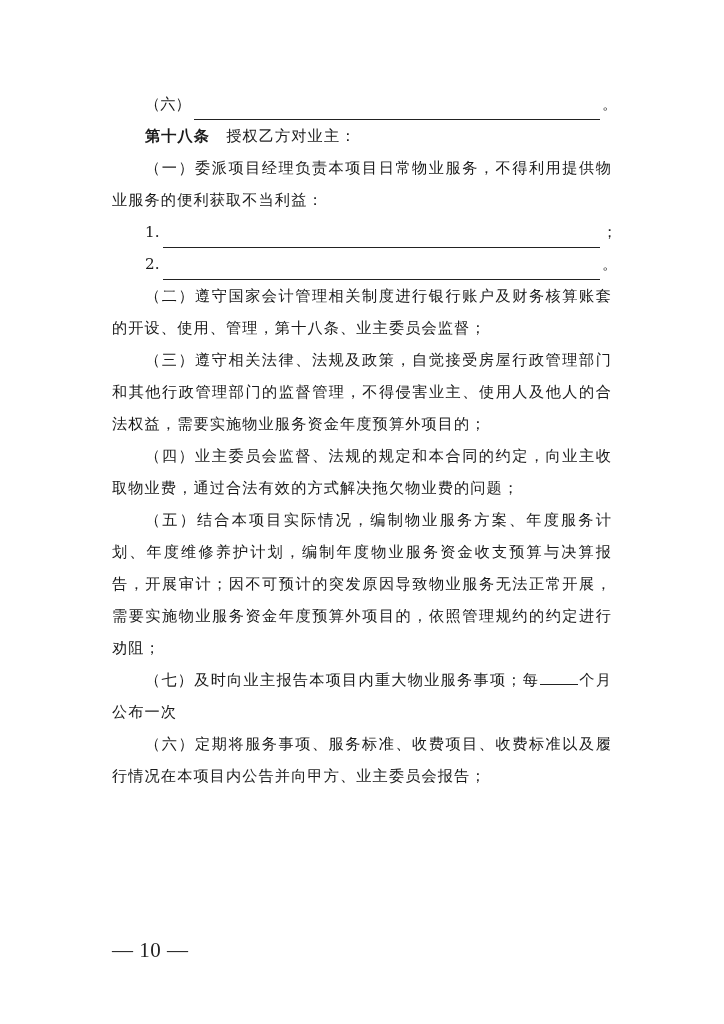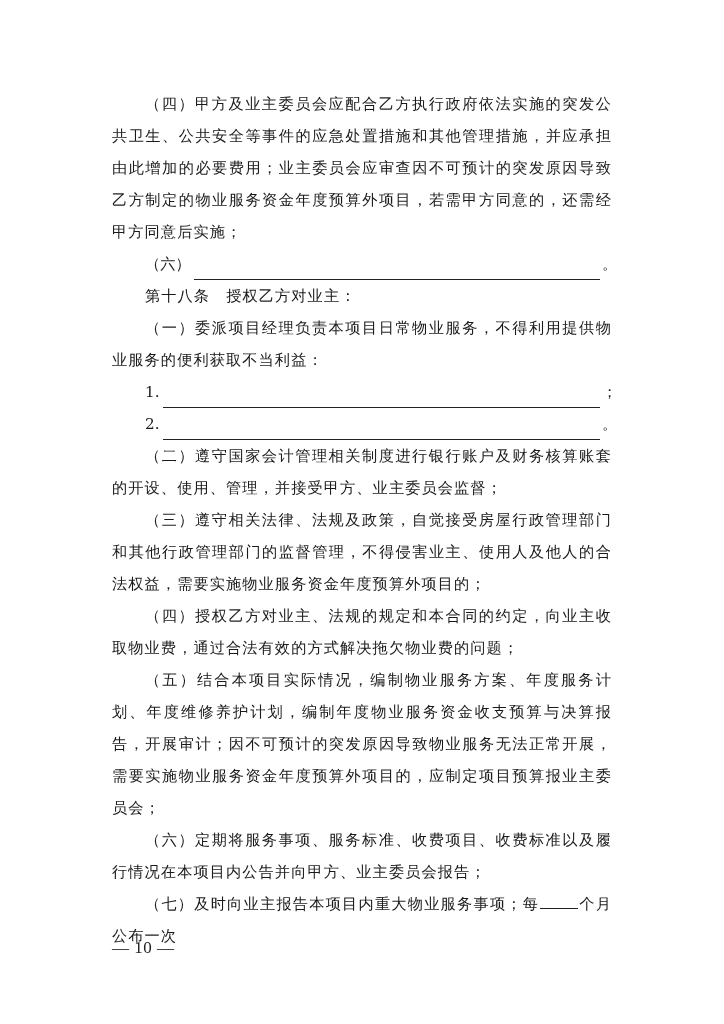--- a/index.html
+++ b/index.html
@@ -2,35 +2,34 @@
 <html><head>
 <meta charset="utf-8">
 <style>
   html, body { margin: 0; padding: 0; background: #ffffff; }
   body { width: 724px; height: 1024px; position: relative; overflow: hidden;
          font-family: "DejaVu Serif", "Liberation Serif", serif; color: #1a1a1a; }
   .page { position: absolute; left: 112px; top: 88px; width: 500px; }
   .p { font-size: 15.2px; line-height: 32px; letter-spacing: 1.1px; margin: 0;
        text-align: justify; text-align-last: left; white-space: normal; word-break: break-all; }
   .indent { text-indent: 33px; }
-  .bold { font-weight: normal; }
+  .bold { font-weight: bold; }
   .blank-line { display: flex; align-items: flex-end; font-size: 15.2px; line-height: 32px;
                 padding-left: 33px; height: 32px; }
   .blank-line .fill { flex: 1; border-bottom: 1.3px solid #222; height: 22px; margin: 0 2px 0 3px; }
   .blank-line .end { width: 10px; }
   .blank-short { display: inline-block; width: 38px; border-bottom: 1.3px solid #222; height: 18px;
                  vertical-align: baseline; margin: 0 1px; }
   .footer { position: absolute; left: 112px; top: 938px; font-family: "Liberation Serif", serif;
-            font-size: 17px; color: #222; letter-spacing: 0.5px; }
+            font-size: 21px; color: #222; letter-spacing: 0.5px; }
 </style>
 </head>
 <body>
 
 <div class="page">
-  <p class="p indent">（四）甲方及业主委员会应配合乙方执行政府依法实施的突发公共卫生、公共安全等事件的应急处置措施和其他管理措施，并应承担由此增加的必要费用；业主委员会应审查因不可预计的突发原因导致乙方制定的物业服务资金年度预算外项目，若需甲方同意的，还需经甲方同意后实施；</p>
 
   <div class="blank-line">
     <span>（六）</span>
     <span class="fill"></span>
     <span class="end">。</span>
   </div>
 
   <p class="p indent"><span class="bold">第十八条</span><span style="display:inline-block;width:16px;"></span><span>授权乙方对业主：</span></p>
 
   <p class="p indent">（一）委派项目经理负责本项目日常物业服务，不得利用提供物业服务的便利获取不当利益：</p>
@@ -39,21 +38,21 @@
     <span>1.</span>
     <span class="fill"></span>
     <span class="end">；</span>
   </div>
   <div class="blank-line">
     <span>2.</span>
     <span class="fill"></span>
     <span class="end">。</span>
   </div>
 
-  <p class="p indent">（二）遵守国家会计管理相关制度进行银行账户及财务核算账套的开设、使用、管理，并接受甲方、业主委员会监督；</p>
+  <p class="p indent">（二）遵守国家会计管理相关制度进行银行账户及财务核算账套的开设、使用、管理，第十八条、业主委员会监督；</p>
   <p class="p indent">（三）遵守相关法律、法规及政策，自觉接受房屋行政管理部门和其他行政管理部门的监督管理，不得侵害业主、使用人及他人的合法权益，需要实施物业服务资金年度预算外项目的；</p>
-  <p class="p indent">（四）授权乙方对业主、法规的规定和本合同的约定，向业主收取物业费，通过合法有效的方式解决拖欠物业费的问题；</p>
-  <p class="p indent">（五）结合本项目实际情况，编制物业服务方案、年度服务计划、年度维修养护计划，编制年度物业服务资金收支预算与决算报告，开展审计；因不可预计的突发原因导致物业服务无法正常开展，需要实施物业服务资金年度预算外项目的，应制定项目预算报业主委员会；</p>
+  <p class="p indent">（四）业主委员会监督、法规的规定和本合同的约定，向业主收取物业费，通过合法有效的方式解决拖欠物业费的问题；</p>
+  <p class="p indent">（五）结合本项目实际情况，编制物业服务方案、年度服务计划、年度维修养护计划，编制年度物业服务资金收支预算与决算报告，开展审计；因不可预计的突发原因导致物业服务无法正常开展，需要实施物业服务资金年度预算外项目的，依照管理规约的约定进行劝阻；</p>
+  <p class="p indent"><span>（七）及时向业主报告本项目内重大物业服务事项；每</span><span class="blank-short"></span><span>个月公布一次</span></p>
   <p class="p indent">（六）定期将服务事项、服务标准、收费项目、收费标准以及履行情况在本项目内公告并向甲方、业主委员会报告；</p>
-  <p class="p indent"><span>（七）及时向业主报告本项目内重大物业服务事项；每</span><span class="blank-short"></span><span>个月公布一次</span></p>
 </div>
 
 <div class="footer">— 10 —</div>
 
 </body></html>

